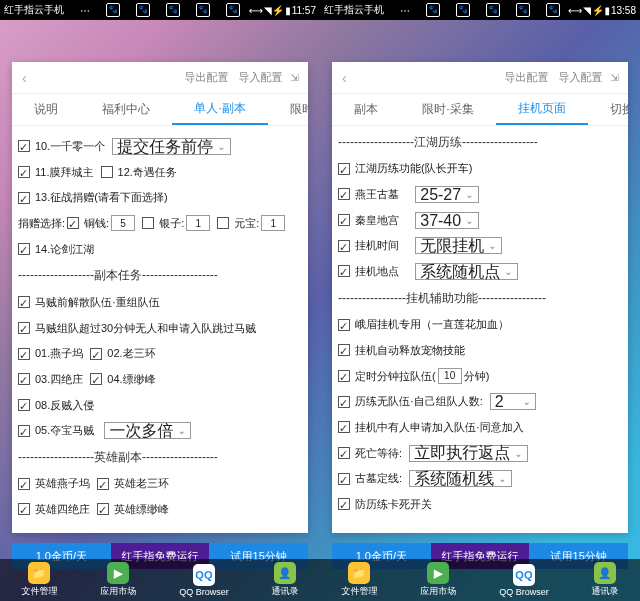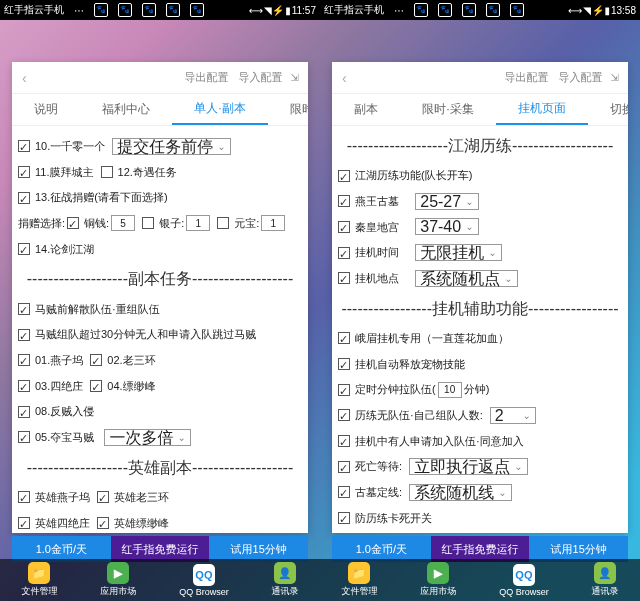--- a/index.html
+++ b/index.html
@@ -1,40 +1,40 @@
 <!DOCTYPE html>
 <html><head>
 <meta charset="utf-8">
 <style>
 *{margin:0;padding:0;box-sizing:border-box;font-family:"Microsoft YaHei",sans-serif}
 body{background:linear-gradient(135deg,#d8a0c8 0%,#c888b8 15%,#9078a0 30%,#5860a8 50%,#4090c0 70%,#38b8e0 90%);width:640px;height:601px;overflow:hidden;display:flex}
 .phone{width:320px;height:601px;display:flex;flex-direction:column;position:relative}
 .statusbar{background:#000;color:#fff;height:20px;display:flex;align-items:center;justify-content:space-between;padding:0 4px;font-size:10px}
-.statusbar .left{display:flex;align-items:center;gap:10px}
+.statusbar .left{display:flex;align-items:center;gap:16px}
 .statusbar .right{display:flex;align-items:center;gap:1px}
 .paw{display:inline-block;width:14px;height:14px;border:1px solid #fff;border-radius:2px;font-size:8px;text-align:center;line-height:12px}
 .screenarea{flex:1;position:relative;display:flex;flex-direction:column}
 .panel{background:#fff;position:absolute;top:42px;left:12px;right:12px;bottom:68px;display:flex;flex-direction:column;box-shadow:0 2px 8px rgba(0,0,0,0.2)}
 .panel-header{display:flex;align-items:center;height:32px;border-bottom:1px solid #eee;padding:0 6px;font-size:12px;color:#888}
 .panel-header .back{font-size:14px;color:#aaa;padding:0 4px}
 .panel-header .spacer{flex:1}
 .panel-header .hact{padding:0 5px;font-size:11px}
 .panel-header .hicon{font-size:10px;padding:0 3px}
 .tabs{display:flex;height:32px;align-items:center;font-size:12px;color:#666;overflow:hidden;white-space:nowrap;border-bottom:1px solid #eee}
 .tabs .tab{padding:0 22px;height:100%;display:flex;align-items:center}
 .tabs .tab.active{color:#2090e8;border-bottom:2px solid #2090e8}
 .content{flex:1;overflow:hidden;padding:4px 6px;font-size:11px;color:#222;line-height:1.7}
 .row{display:flex;align-items:center;flex-wrap:wrap;gap:2px;margin:7px 0}
 .chk{display:inline-block;width:12px;height:12px;border:1px solid #555;margin-right:3px;position:relative;flex-shrink:0}
 .chk.on::after{content:"✓";position:absolute;top:-3px;left:0;font-size:11px;color:#333}
 .sel{border:1px solid #999;height:17px;display:inline-flex;align-items:center;padding:0 4px;font-size:16px;min-width:58px;justify-content:space-between}
 .sel::after{content:"⌄";color:#888;margin-left:4px;font-size:10px}
 .txtin{border:1px solid #999;height:16px;width:24px;font-size:10px;text-align:center;display:inline-flex;align-items:center;justify-content:center}
-.divider{text-align:center;font-size:16px;color:#333;margin:2px 0;white-space:nowrap;overflow:hidden}
-.bottombar{position:absolute;left:12px;right:12px;bottom:39px;height:26px;display:flex}
+.divider{font-size:12px;color:#333;margin:2px 0;white-space:nowrap;overflow:hidden}
+.bottombar{position:absolute;left:12px;right:12px;bottom:32px;height:26px;display:flex}
 .bbtn{flex:1;display:flex;align-items:center;justify-content:center;font-size:11px;color:#fff}
 .bbtn.b1{background:#1e88e5}
 .bbtn.b2{background:#4c1d95}
 .bbtn.b3{background:#1e88e5}
 .dock{position:absolute;bottom:0;left:0;right:0;height:42px;background:rgba(0,0,0,0.6);display:flex;justify-content:space-around;align-items:center}
 .dockitem{display:flex;flex-direction:column;align-items:center;color:#fff;font-size:9px;gap:1px}
 .dockicon{width:22px;height:22px;border-radius:5px;display:flex;align-items:center;justify-content:center;font-size:11px;font-weight:bold}
 .di1{background:#ffc530;color:#555}
 .di2{background:#4caf50;color:#fff}
 .di3{background:#fff;color:#1e88e5}

